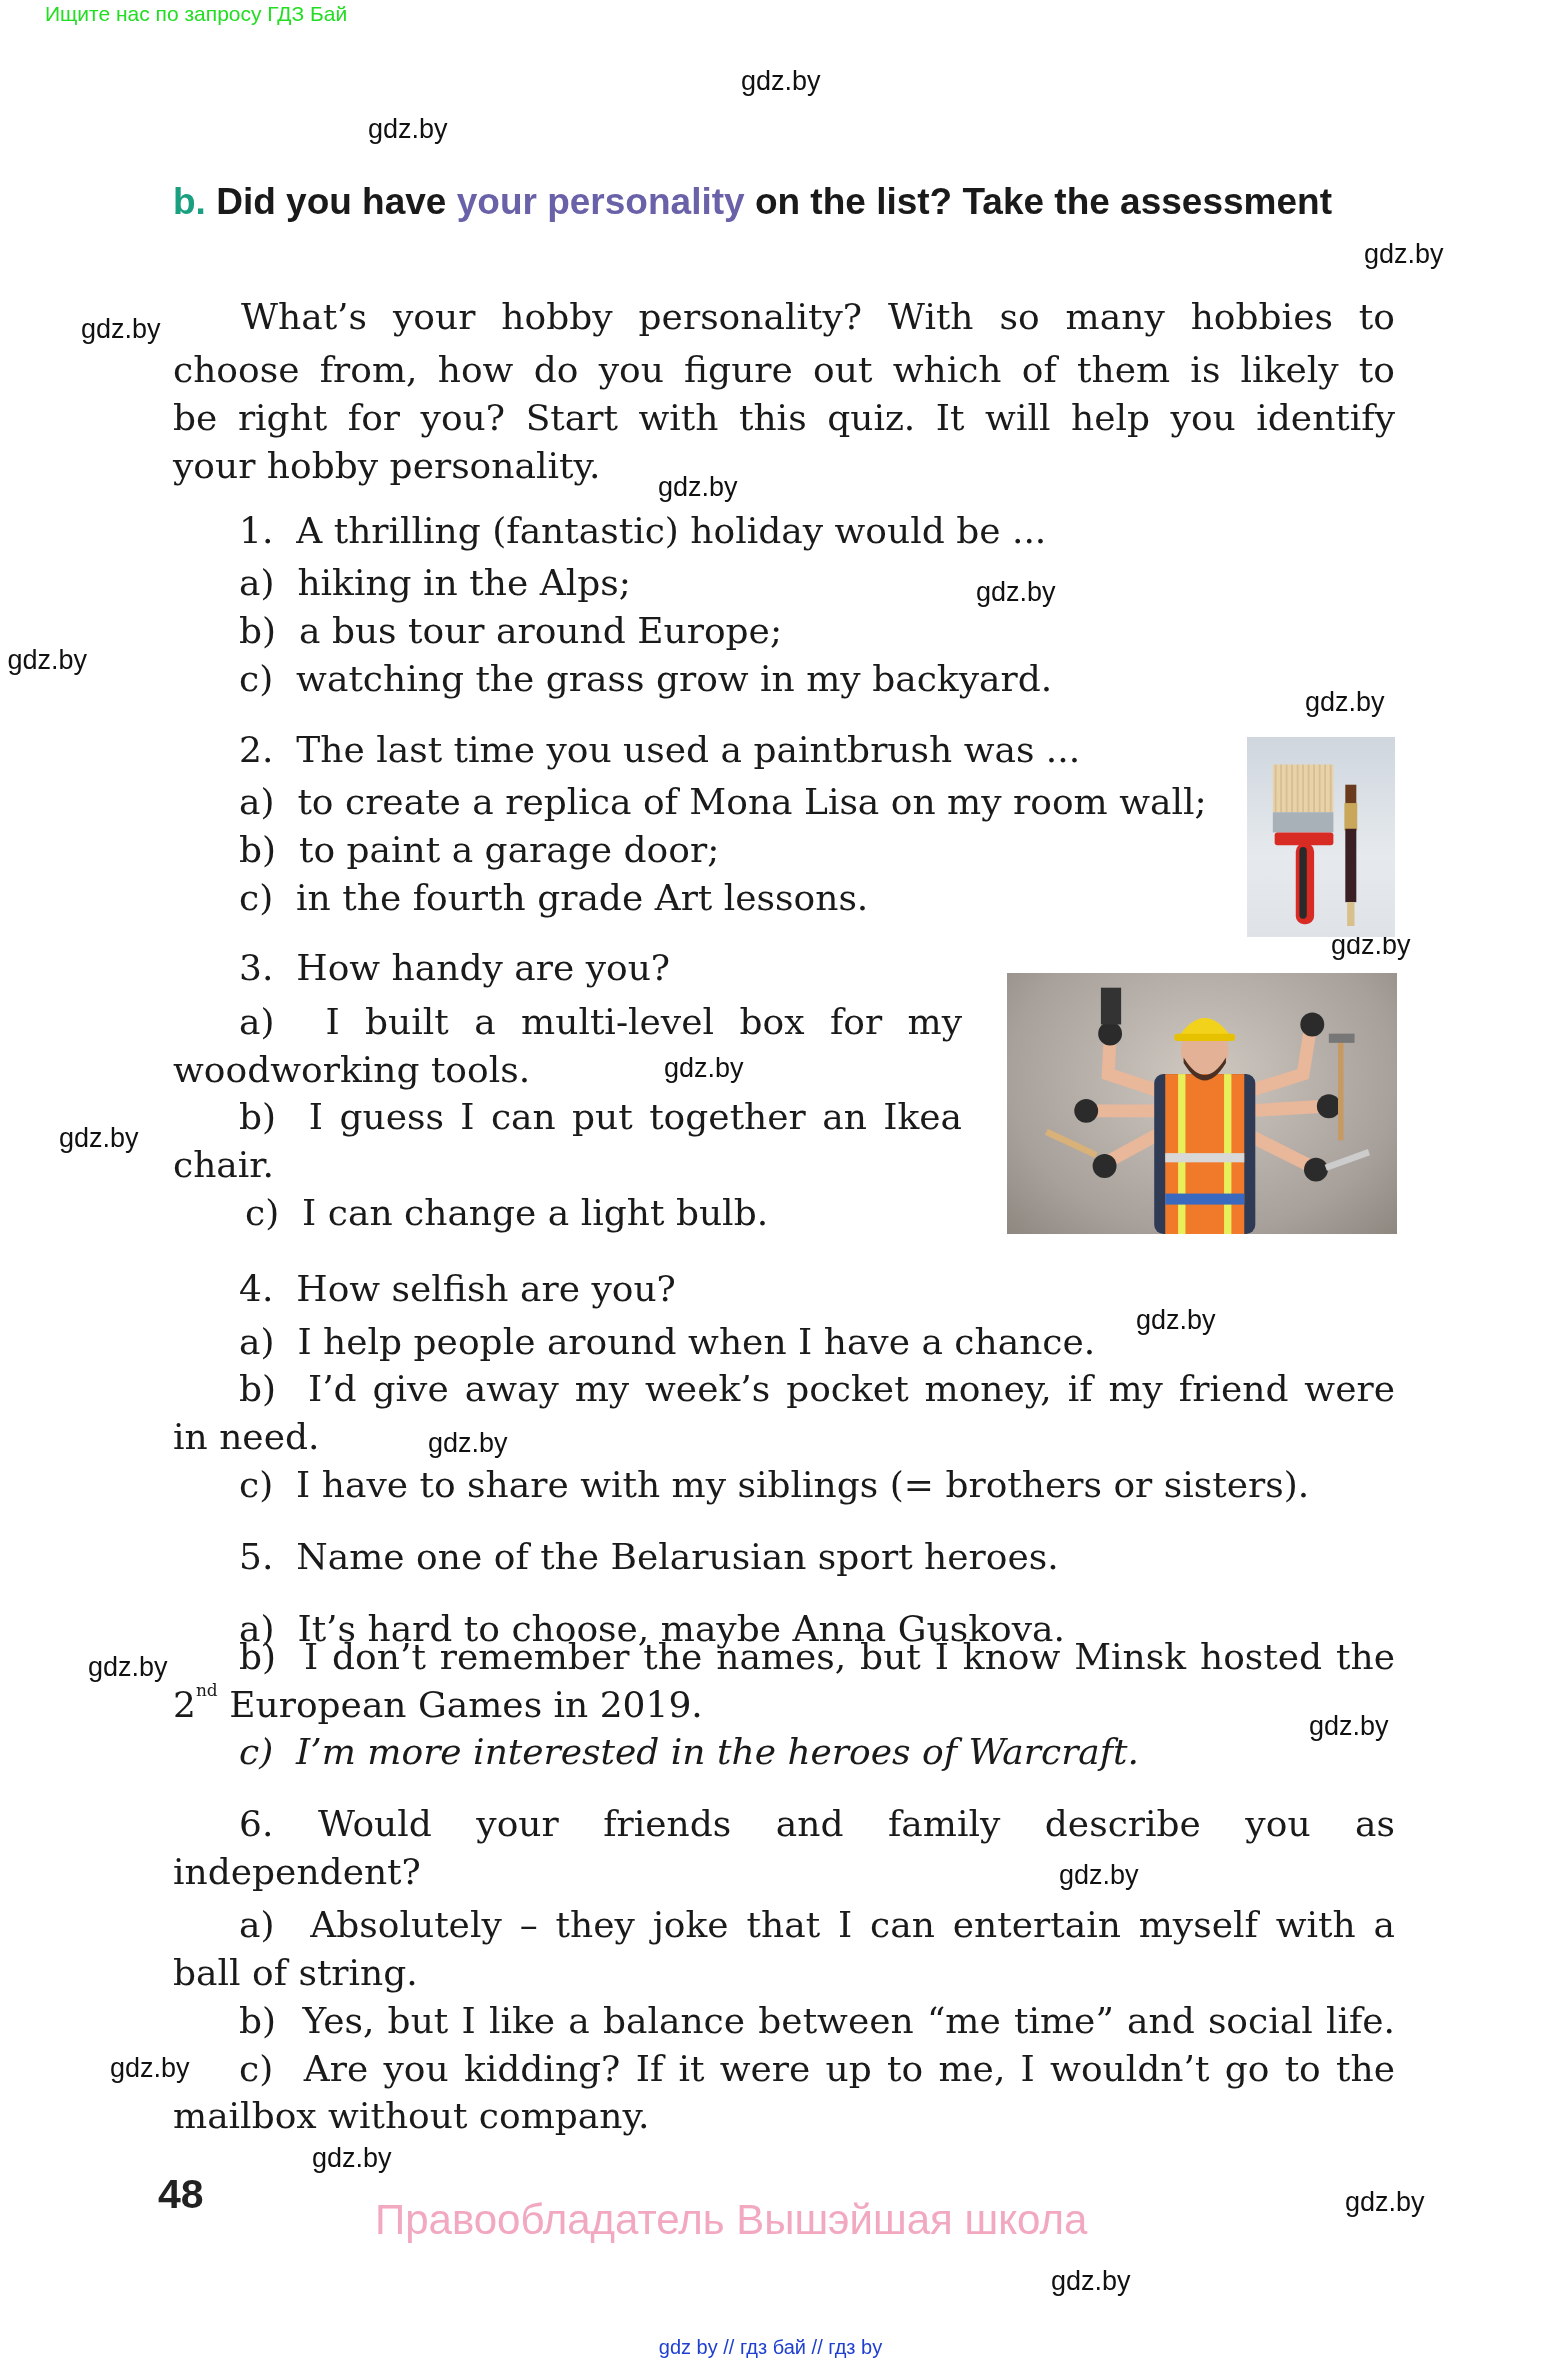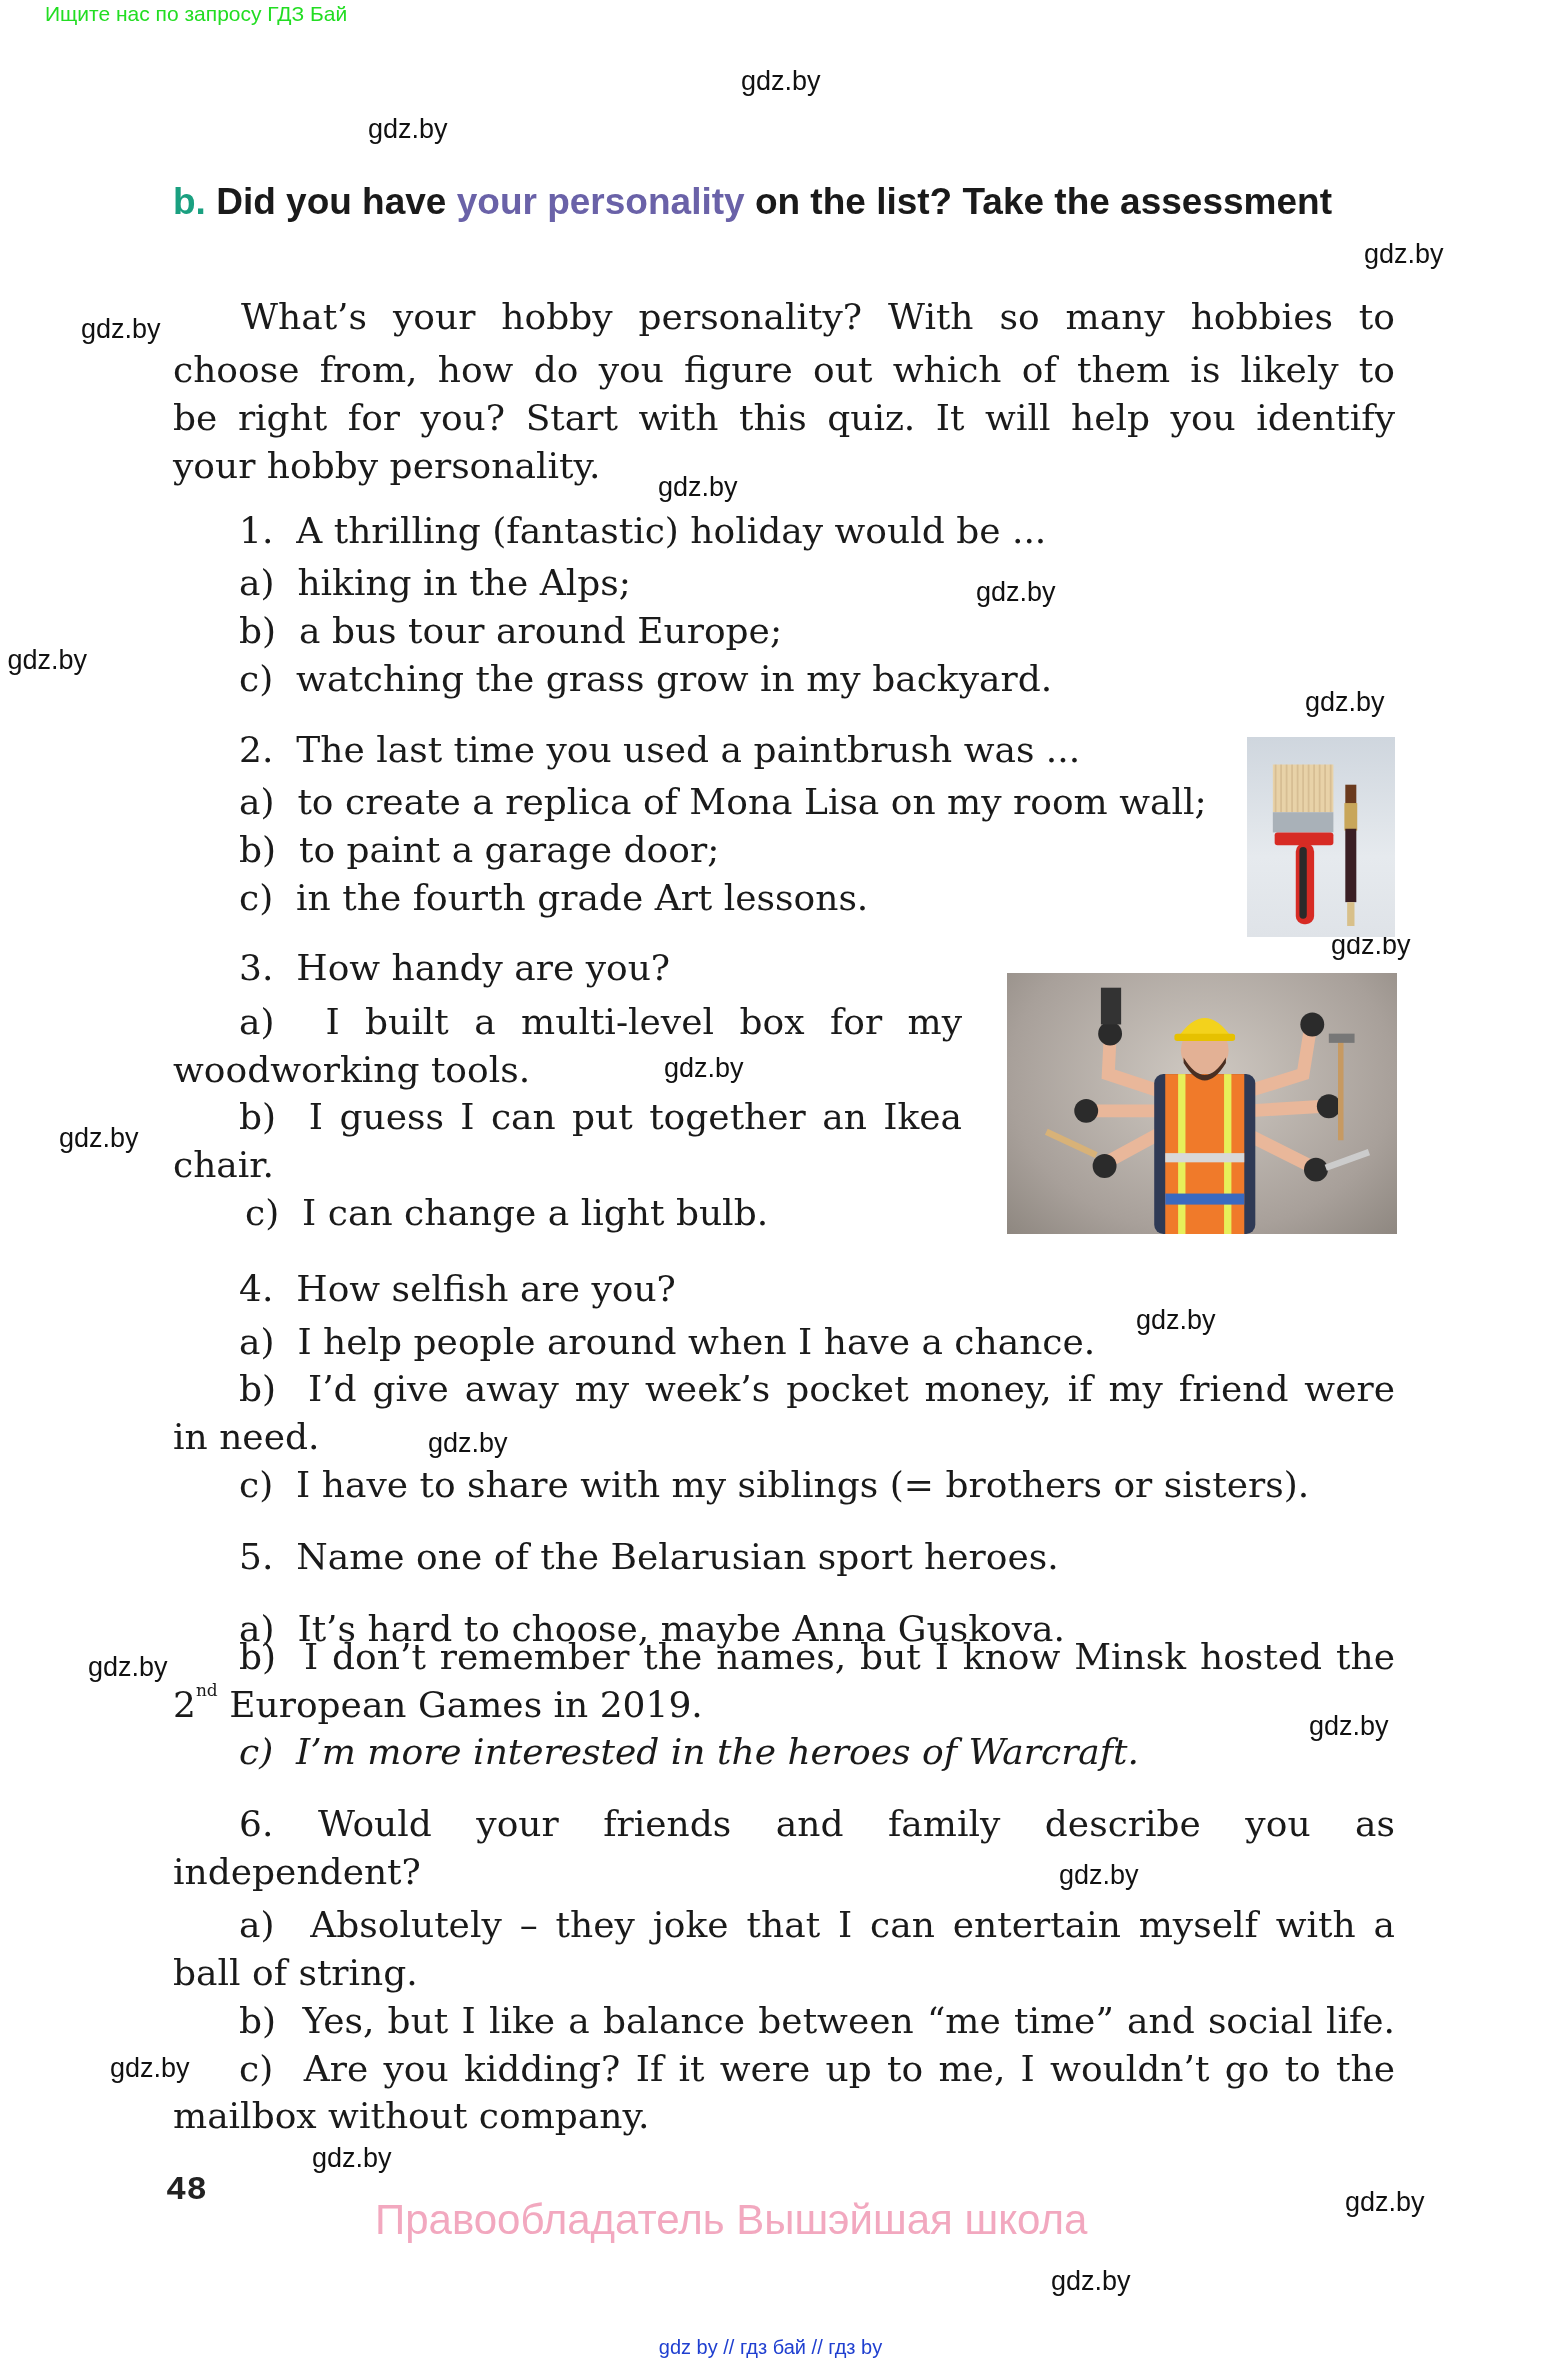--- a/index.html
+++ b/index.html
@@ -6,21 +6,21 @@
   body { width:1541px; height:2377px; position:relative; overflow:hidden; }
   .wm { position:absolute; font-family:"Liberation Sans", sans-serif; font-size:27px; color:#111; white-space:nowrap; }
   .top-banner { position:absolute; top:1.8px; left:0; width:1387px; text-align:left; font-family:"Liberation Sans", sans-serif; font-size:21px; color:#22dd22;margin-left:45px; }
   .task { position:absolute; left:173px; top:180px; width:1231px; font-family:"Liberation Sans", sans-serif; font-weight:bold; font-size:37px; line-height:44px; color:#1a1a1a; }
   .task .letter { color:#1aa080; }
   .task .hl { color:#6a62a8; }
   .serif { font-family:"DejaVu Serif", "Liberation Serif", serif; font-size:36px; color:#1a1a1a; }
   .line { position:absolute; white-space:nowrap; }
   .img-brush { position:absolute; left:1247px; top:737px; width:148px; height:200px; background:linear-gradient(180deg,#cfd6de 0%,#e6eaee 60%,#dfe3e8 100%); overflow:hidden; }
   .img-worker { position:absolute; left:1007px; top:973px; width:390px; height:261px; background:radial-gradient(ellipse at 50% 40%, #cfc9c2 0%, #a8a09a 70%, #8e8780 100%); overflow:hidden; }
-  .page-num { position:absolute; left:166px; top:2171px; font-family:Liberation Mono, monospace; font-weight:bold; font-size:34px; color:#222; }
+  .page-num { position:absolute; left:158px; top:2171px; font-family:Liberation Sans, sans-serif; font-weight:bold; font-size:41px; color:#222; }
   .copyright { position:absolute; left:375px; top:2196px; font-family:"Liberation Sans", sans-serif; font-size:42px; color:#f2a8bf; white-space:nowrap; }
   .footer-links { position:absolute; left:0; width:1541px; top:2336px; text-align:center; font-family:"Liberation Sans", sans-serif; font-size:20px; color:#1f3fd0; }
   sup { font-size:17px; vertical-align:top; position:relative; top:-3.7px; }
 </style>
 </head>
 <body>
 
 <div class="top-banner">Ищите нас по запросу ГДЗ Бай</div>
 
 <div id="wm-layer">

